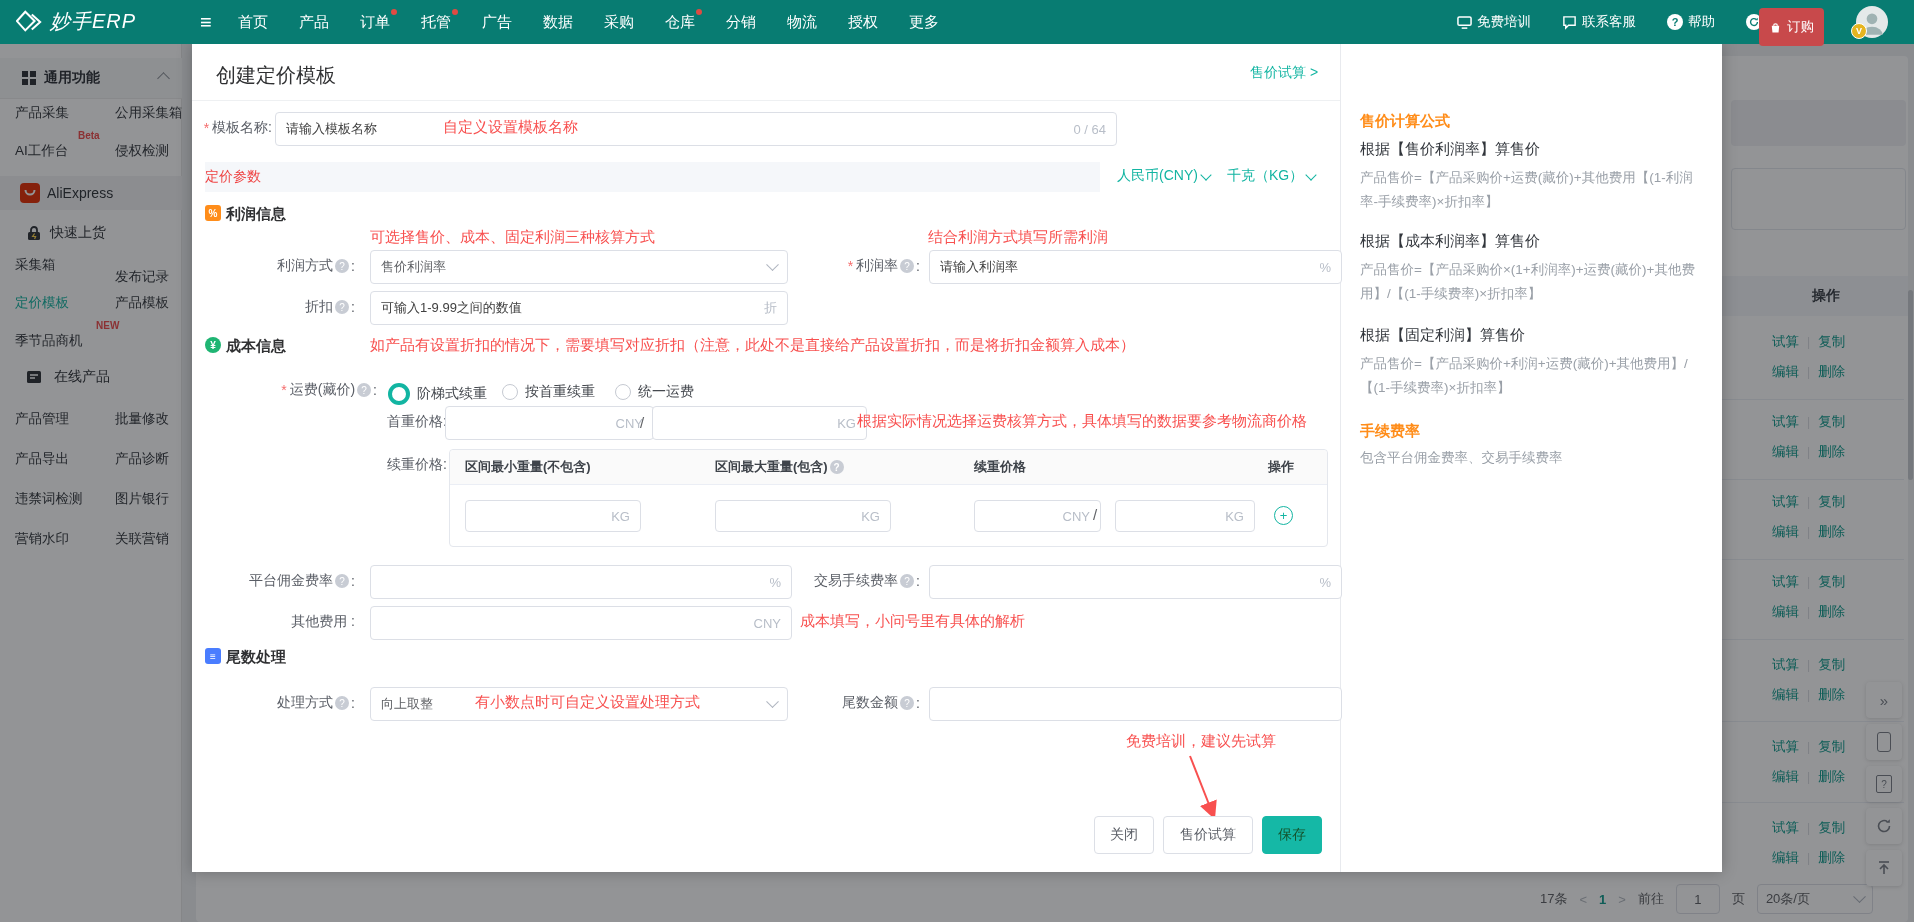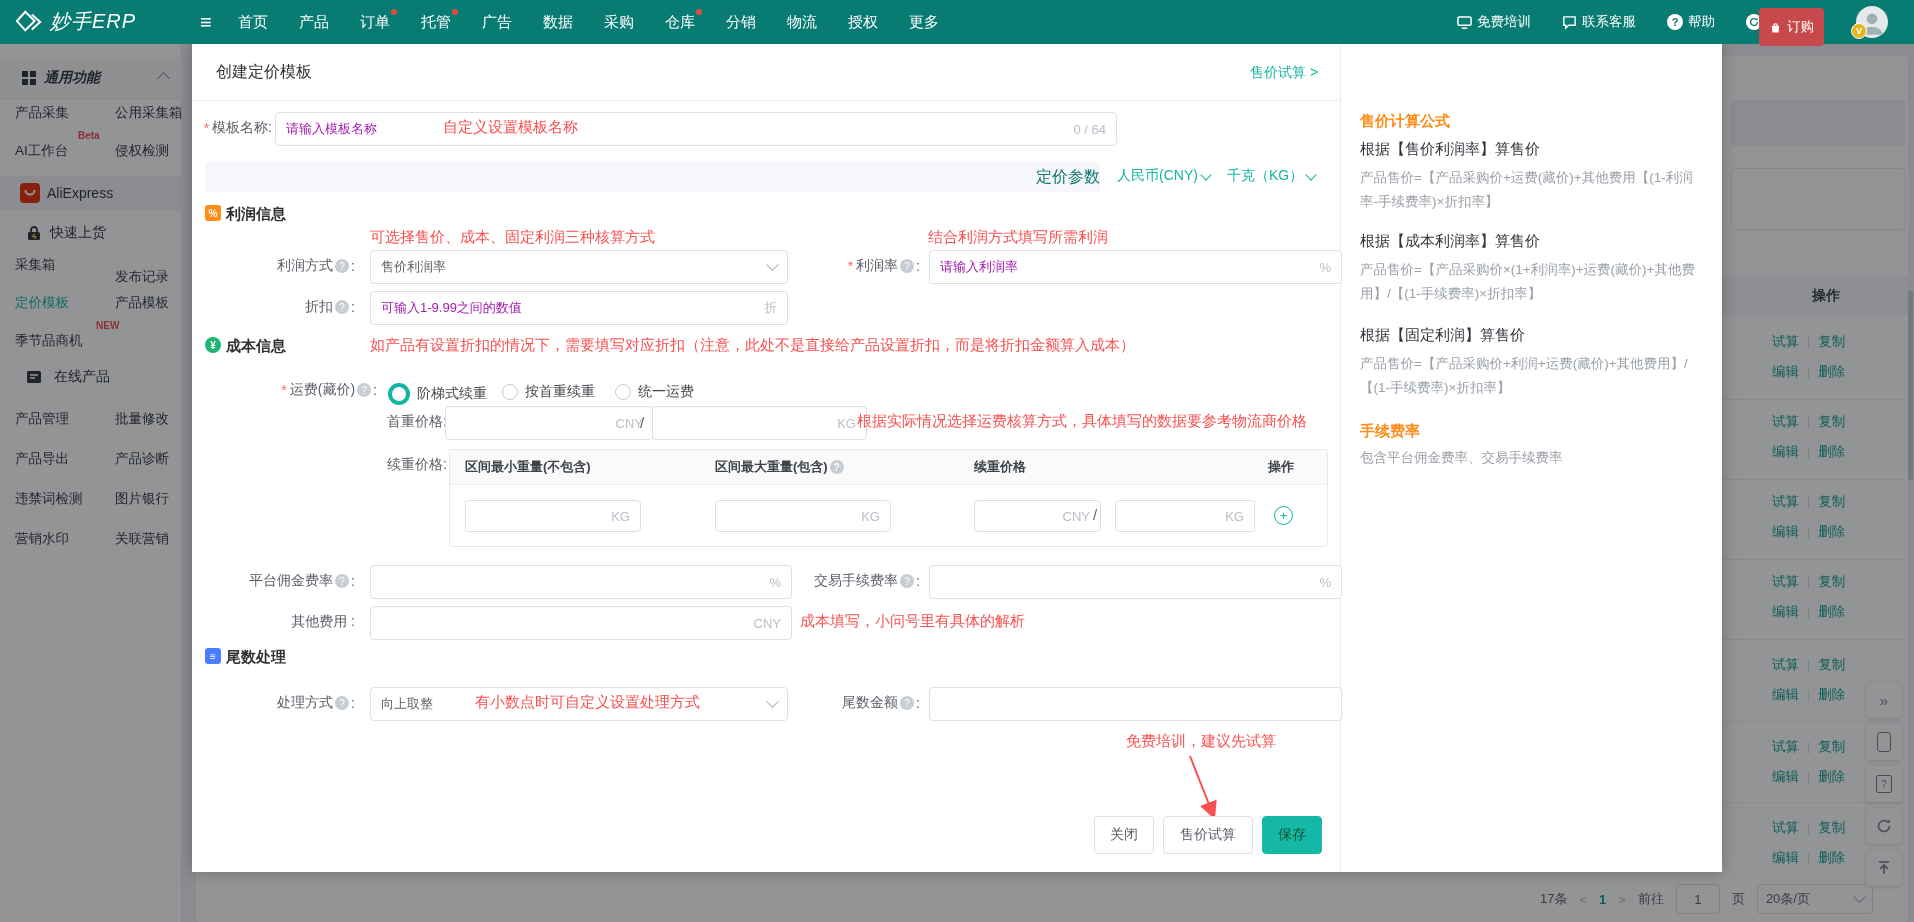--- a/index.html
+++ b/index.html
@@ -20,21 +20,21 @@
     display:flex;align-items:center;justify-content:center;}
   .subscribe{position:absolute;right:90px;top:8px;height:14px;padding:12px 10px;background:#c8494b;border-radius:4px;
     display:flex;align-items:center;gap:5px;font-size:13.5px;color:#fff;cursor:pointer;}
   .avatar-wrap{position:absolute;right:26px;top:6px;width:32px;height:32px;}
   .v-badge{position:absolute;left:-5px;bottom:-1px;width:14px;height:14px;border-radius:50%;background:#e6b520;color:#fff;
     font-size:9px;font-weight:bold;display:flex;align-items:center;justify-content:center;border:1px solid #fff;}
   
   .sidebar{left:0;top:44px;width:182px;height:878px;background:#fff;border-right:1px solid #e6e6e6;z-index:1;}
   .sb-group{position:absolute;left:0;top:14px;width:182px;height:40px;background:#f6f7f8;border-bottom:1px solid #ececec;
     display:flex;align-items:center;}
-  .sb-group-label{margin-left:44px;font-size:14px;font-weight:bold;color:#2e3238;font-style:italic;}
+  .sb-group-label{margin-left:44px;font-size:14px;font-weight:bold;color:#2e3238;}
   .sb-caret{position:absolute;right:14px;top:16px;width:8px;height:8px;border-left:1.5px solid #8a8f96;border-top:1.5px solid #8a8f96;transform:rotate(45deg);}
   .sb-item{position:absolute;font-size:13.5px;color:#33373d;cursor:pointer;white-space:nowrap;}
   .sb-active{color:#12b3a0;}
   .sb-badge{position:absolute;font-size:10px;font-weight:bold;color:#f04c4c;}
   .sb-secrow{position:absolute;left:0;width:182px;height:34px;display:flex;align-items:center;cursor:pointer;}
   .sb-secrow .txt{font-size:14px;color:#2f3338;}
   
   .bgcard{left:196px;top:56px;width:1712px;height:866px;background:#fff;border-radius:4px;z-index:1;}
   .bg-strip{left:1731px;top:100px;width:175px;height:46px;background:#f0f1f5;border-radius:4px;z-index:1;}
   .bg-box{left:1731px;top:168px;width:175px;height:62px;background:#fff;border:1px solid #e4e7ed;border-radius:4px;z-index:1;}
@@ -52,37 +52,37 @@
   .pg-size{width:98px;height:28px;border:1px solid #dcdfe6;border-radius:4px;background:#fff;display:flex;align-items:center;padding:0 8px;gap:8px;color:#606266;}
   .fbtn{left:1866px;width:36px;height:36px;background:#fff;border-radius:4px;box-shadow:0 1px 4px rgba(0,0,0,.15);
     display:flex;align-items:center;justify-content:center;color:#7a7f87;font-size:15px;z-index:1;cursor:pointer;}
   .scrollthumb{left:1908px;top:290px;width:5px;height:190px;background:#c9cdd2;border-radius:3px;z-index:1;}
   
   .overlay{left:0;top:44px;width:1914px;height:878px;background:rgba(15,18,22,0.45);z-index:40;}
   
   .drawer{left:192px;top:44px;width:1530px;height:828px;background:#fff;z-index:60;box-shadow:0 0 14px rgba(0,0,0,.25);}
   .panel-div{position:absolute;left:1148px;top:0;width:0;height:828px;border-left:1px solid #e8eaee;}
   .m-header{position:absolute;left:0;top:0;width:1148px;height:56px;border-bottom:1px solid #eef0f2;}
-  .m-title{position:absolute;left:24px;top:18px;font-size:16px;color:#303133;font-weight:500;}
+  .m-title{position:absolute;left:24px;top:18px;font-size:20px;color:#303133;font-weight:500;}
   .m-toplink{position:absolute;left:1058px;top:20px;font-size:14px;color:#13b5a2;cursor:pointer;white-space:nowrap;}
   .lbl{position:absolute;height:32px;display:flex;align-items:center;justify-content:flex-end;font-size:14px;color:#5a5e66;white-space:nowrap;}
   .req{color:#f56c6c;margin-right:3px;}
   .qm{display:inline-flex;width:14px;height:14px;border-radius:50%;background:#c8ccd4;color:#fff;font-size:10px;
     align-items:center;justify-content:center;margin:0 2px;}
   .inp{position:absolute;height:32px;background:#fff;border:1px solid #dcdfe6;border-radius:4px;display:flex;align-items:center;
     padding:0 10px;font-size:13px;color:#606266;}
-  .ph{color:#a21caf;}
+  .ph{color:#404040;}
   .sfx{margin-left:auto;color:#b8bec8;}
   .chev{width:8px;height:8px;border-right:1.5px solid #b0b6c0;border-bottom:1.5px solid #b0b6c0;transform:rotate(45deg) translate(-2px,-2px);margin-left:auto;flex:none;}
   .red{position:absolute;font-size:15px;color:#f8504f;white-space:nowrap;z-index:5;}
   .secicon{position:absolute;width:16px;height:16px;border-radius:3px;color:#fff;font-size:10px;font-weight:bold;
     display:flex;align-items:center;justify-content:center;}
   .sechead{position:absolute;font-size:15px;font-weight:bold;color:#303133;}
-  .gbar{position:absolute;left:13px;top:118px;width:895px;height:30px;background:#f5f7fa;display:flex;align-items:center;justify-content:flex-end;
-    font-size:16px;color:#0f766e;font-weight:500;}
+  .gbar{position:absolute;left:13px;top:118px;width:895px;height:30px;background:#f5f7fa;display:flex;align-items:center;justify-content:flex-start;
+    font-size:14px;color:#ef4444;font-weight:500;}
   .cursel{position:absolute;display:flex;align-items:center;gap:4px;color:#13b5a2;font-size:14px;cursor:pointer;}
   .tchev{width:7px;height:7px;border-right:1.5px solid #13b5a2;border-bottom:1.5px solid #13b5a2;transform:rotate(45deg);margin-top:-3px;}
   .radio{width:14px;height:14px;border-radius:50%;border:1px solid #c6cad2;background:#fff;flex:none;}
   .radio.on{border:4px solid #12b5a2;}
   .rlabel{font-size:14px;color:#45494f;margin-left:7px;}
   .rgroup{position:absolute;display:flex;align-items:center;}
   .wtable{position:absolute;left:257px;top:405px;width:877px;height:96px;border:1px solid #e4e7ed;border-radius:4px;background:#fff;}
   .wt-head{position:absolute;left:0;top:0;width:100%;height:34px;background:#fafafa;border-bottom:1px solid #ebeef5;border-radius:4px 4px 0 0;}
   .wt-th{position:absolute;top:0;height:34px;display:flex;align-items:center;font-size:13px;font-weight:bold;color:#3e434a;}
   .slash{position:absolute;font-size:15px;color:#606266;}

